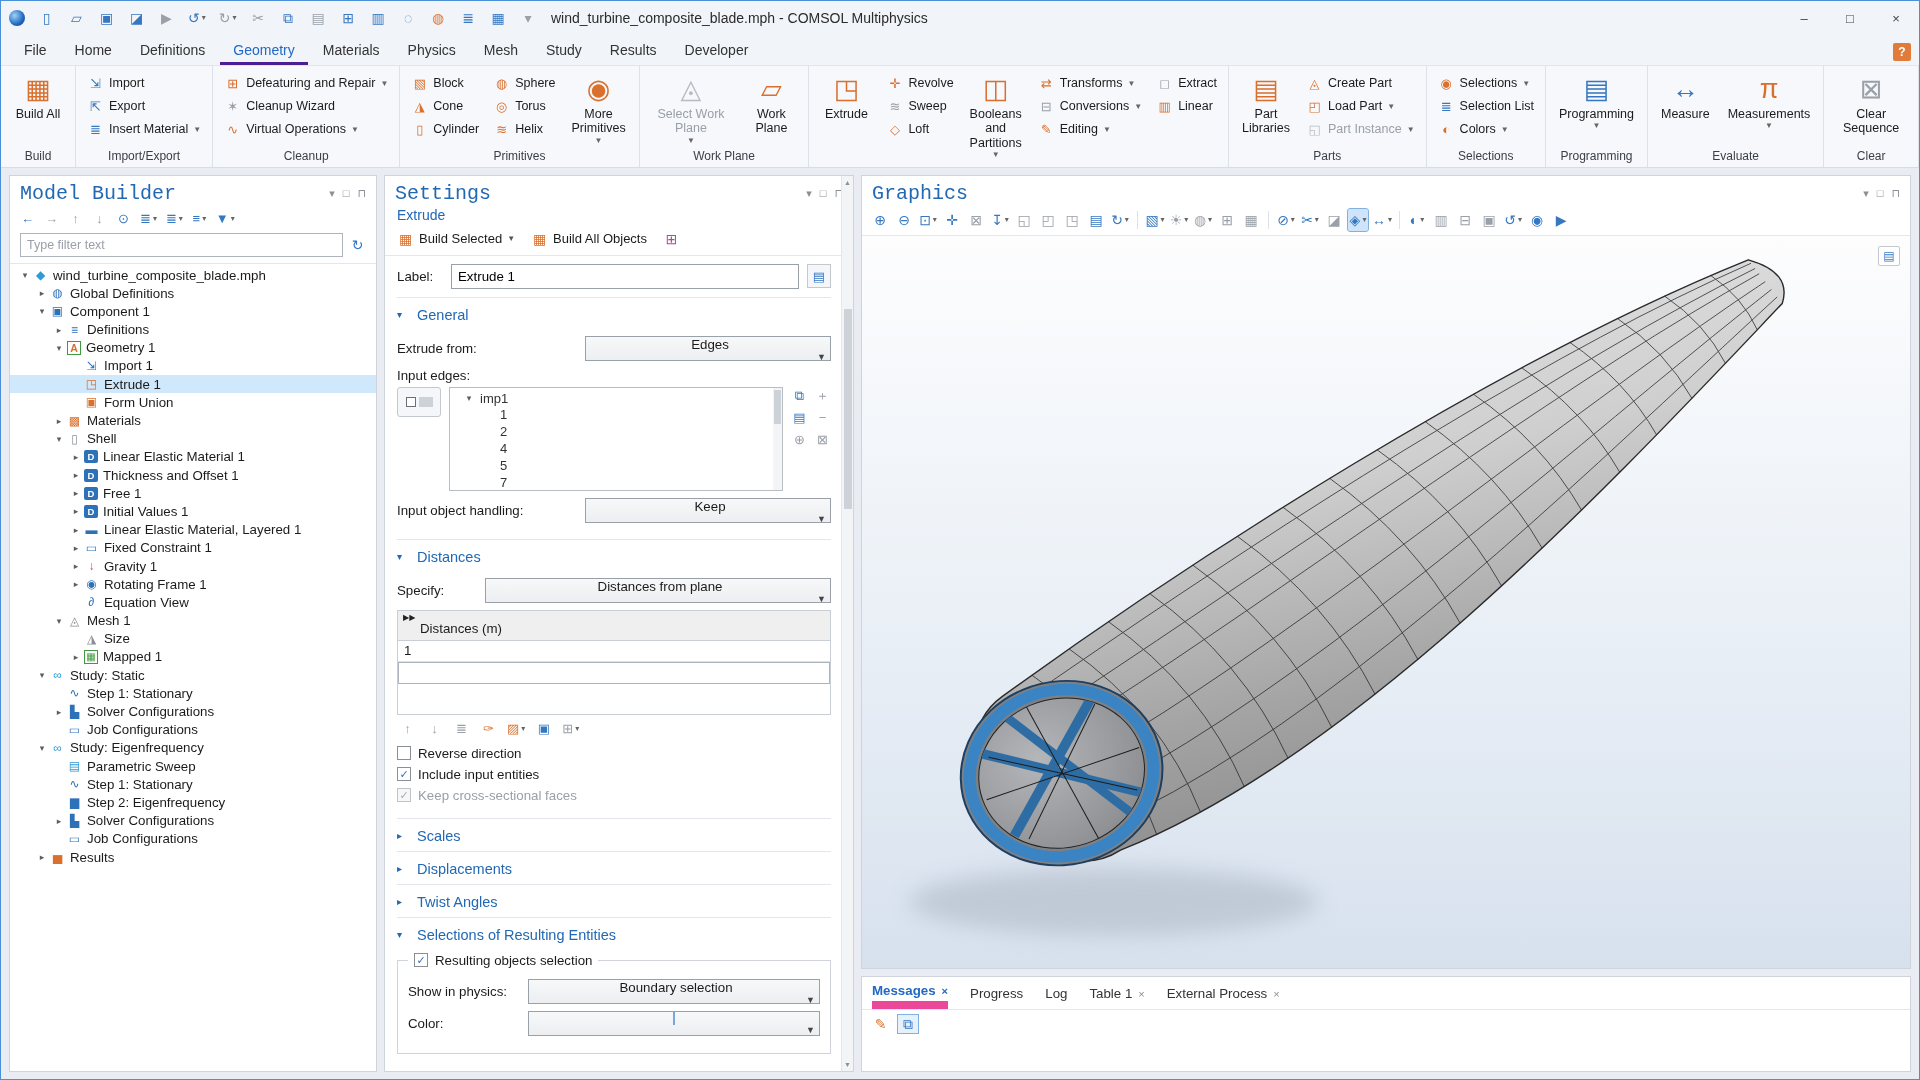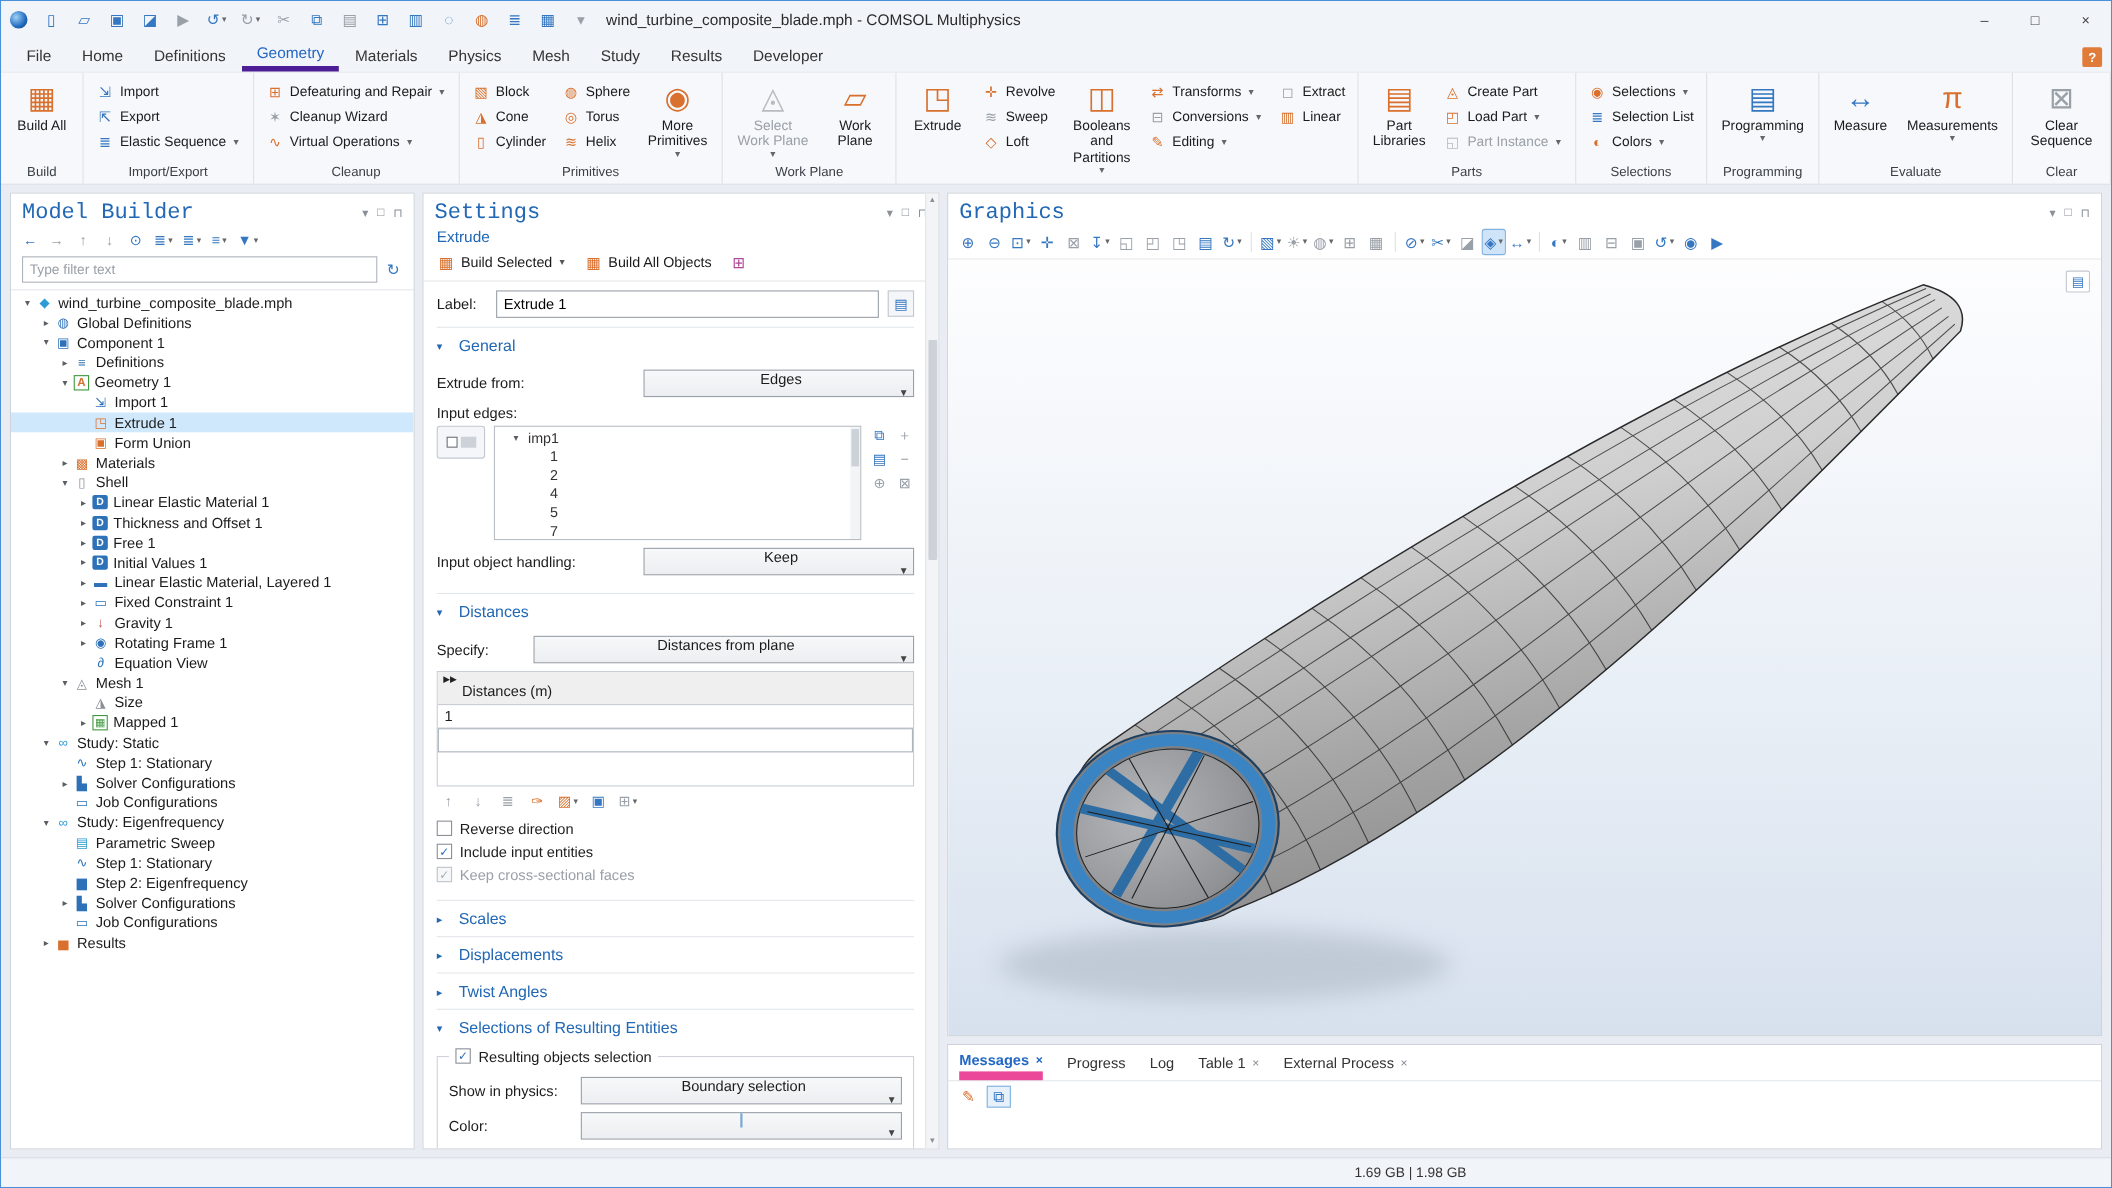--- a/index.html
+++ b/index.html
@@ -14,21 +14,21 @@
   .ic { display:inline-flex; align-items:center; justify-content:center; min-width:17px; height:18px; font-size:14px; line-height:1; cursor:default; position:relative; }
   .ic .dd { font-size:8px; margin-left:2px; color:#666; }
   .ic.b { color:#3577c1; } .ic.g { color:#9aa0a8; } .ic.o { color:#d9702e; }
   .win-title { position:absolute; left:38.5%; transform:translateX(-50%); font-size:14px; color:#2b2b2b; white-space:nowrap; }
   .win-controls { margin-left:auto; display:flex; height:34px; }
   .win-controls span { width:46px; display:flex; align-items:center; justify-content:center; font-size:13px; color:#444; }
 
   
   .menubar { height:30px; display:flex; align-items:flex-end; padding:0 10px; gap:2px; background:#f1f4f9; flex:0 0 auto; position:relative; }
   .menu-item { padding:5px 13px 7px; font-size:14px; color:#333; }
-  .menu-item.active { color:#2268c4; border-bottom:5px solid #4c1d95; padding-bottom:4px; }
+  .menu-item.active { color:#2268c4; border-bottom:3px solid #4c1d95; padding-bottom:4px; }
   .help-btn { position:absolute; right:8px; bottom:4px; width:18px; height:18px; background:#e07b39; color:#fff; font-weight:bold; font-size:12px; display:flex; align-items:center; justify-content:center; border-radius:2px; }
 
   
   .ribbon { flex:0 0 auto; background:#f6f8fb; border-top:1px solid #e2e6ec; border-bottom:1px solid #d8dce3; display:flex; align-items:stretch; overflow:hidden; }
   .rgroup { display:flex; flex-direction:column; border-right:1px solid #dde1e8; padding:4px 6px 0; }
   .rcols { display:flex; align-items:stretch; gap:4px; flex:1; }
   .rstack { display:flex; flex-direction:column; justify-content:flex-start; gap:1px; padding-top:2px; }
   .rsmall { display:flex; align-items:center; gap:5px; padding:2px 5px; font-size:12.5px; white-space:nowrap; border-radius:2px; }
   .rsmall .ic { font-size:13px; }
   .rsmall.dis { color:#9aa0a8; } .rsmall.dis .ic { color:#b8bcc2 !important; }
@@ -207,21 +207,21 @@
             <div class="rsmall">
               <span class="ic b">⇲</span>
               <span>Import</span>
             </div>
             <div class="rsmall">
               <span class="ic b">⇱</span>
               <span>Export</span>
             </div>
             <div class="rsmall">
               <span class="ic b">≣</span>
-              <span>Elastic Sequence</span>
+              <span>Insert Material</span>
               <span class="caret">▼</span>
             </div>
           </div>
         </div>
         <div class="rglabel">Import/Export</div>
       </div>
       <div class="rgroup">
         <div class="rcols">
           <div class="rstack">
             <div class="rsmall">
@@ -957,16 +957,13 @@
             </span>
           </div>
         <div class="msg-toolbar">
             <span class="ic o">✎</span>
             <span class="ic b boxed">⧉</span>
           </div>
       </div>
     </div>
   </div>
 
-  <div class="statusbar">
-    <span class="mem">1.69 GB | 1.98 GB</span>
-  </div>
 </div>
 
 </body></html>

